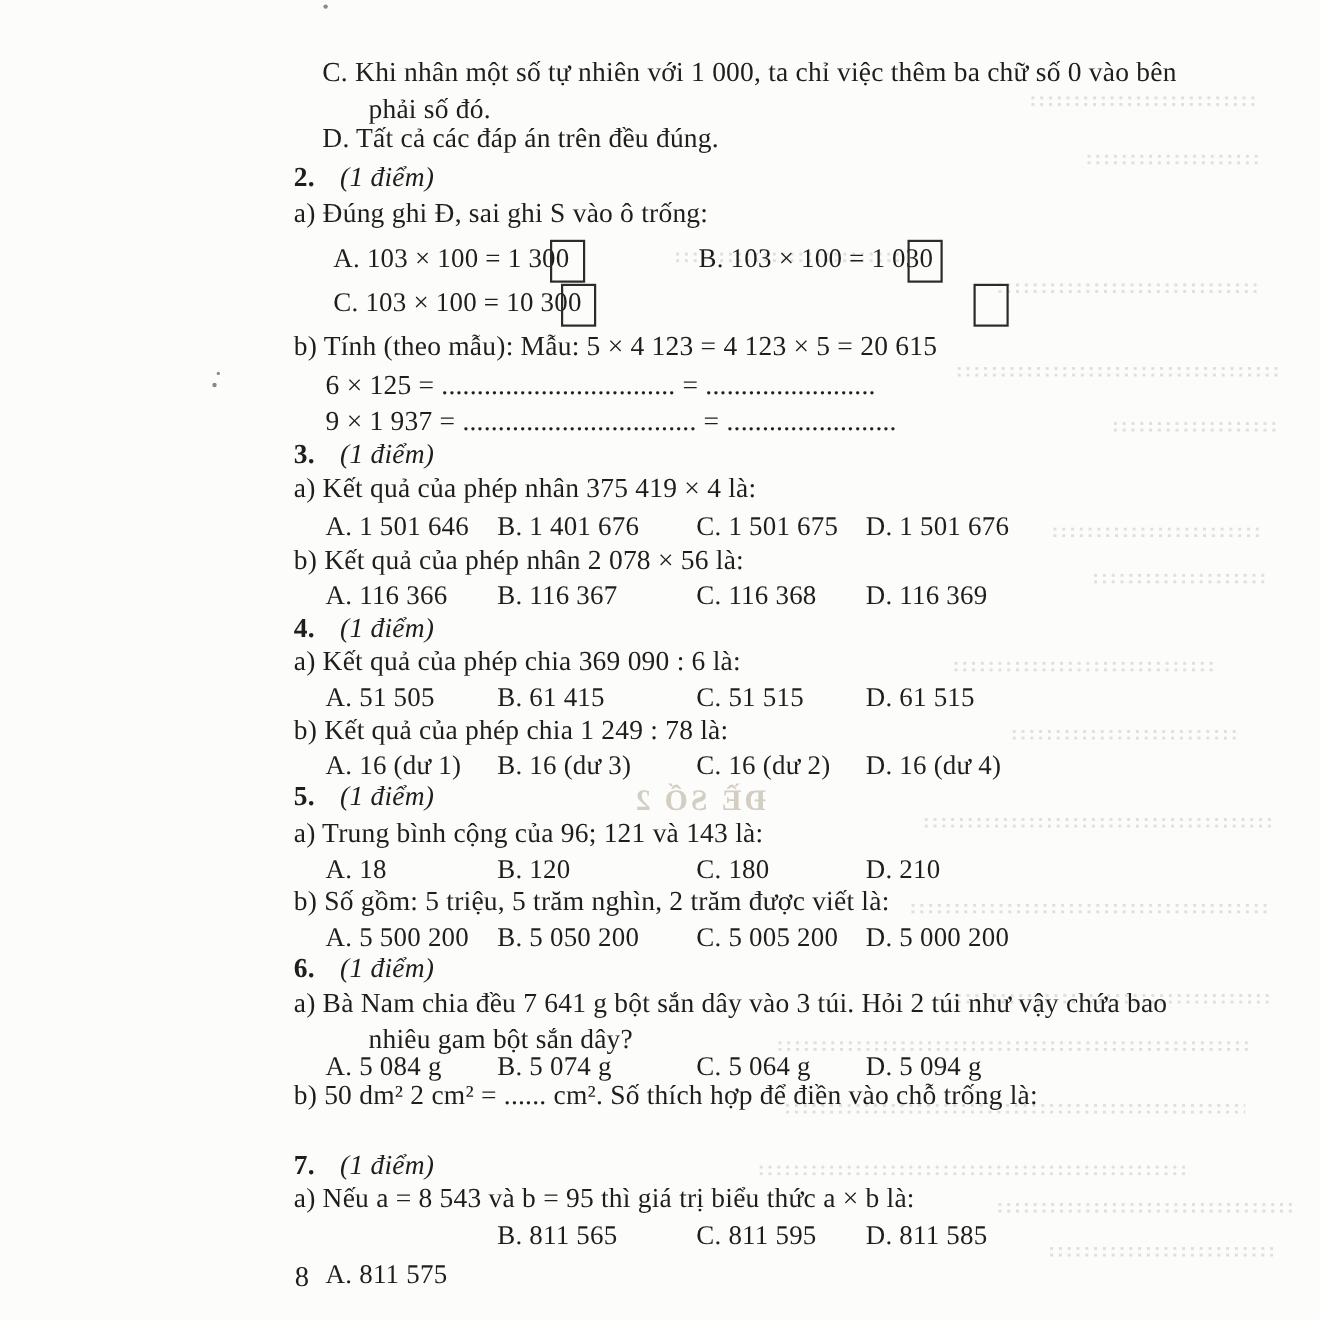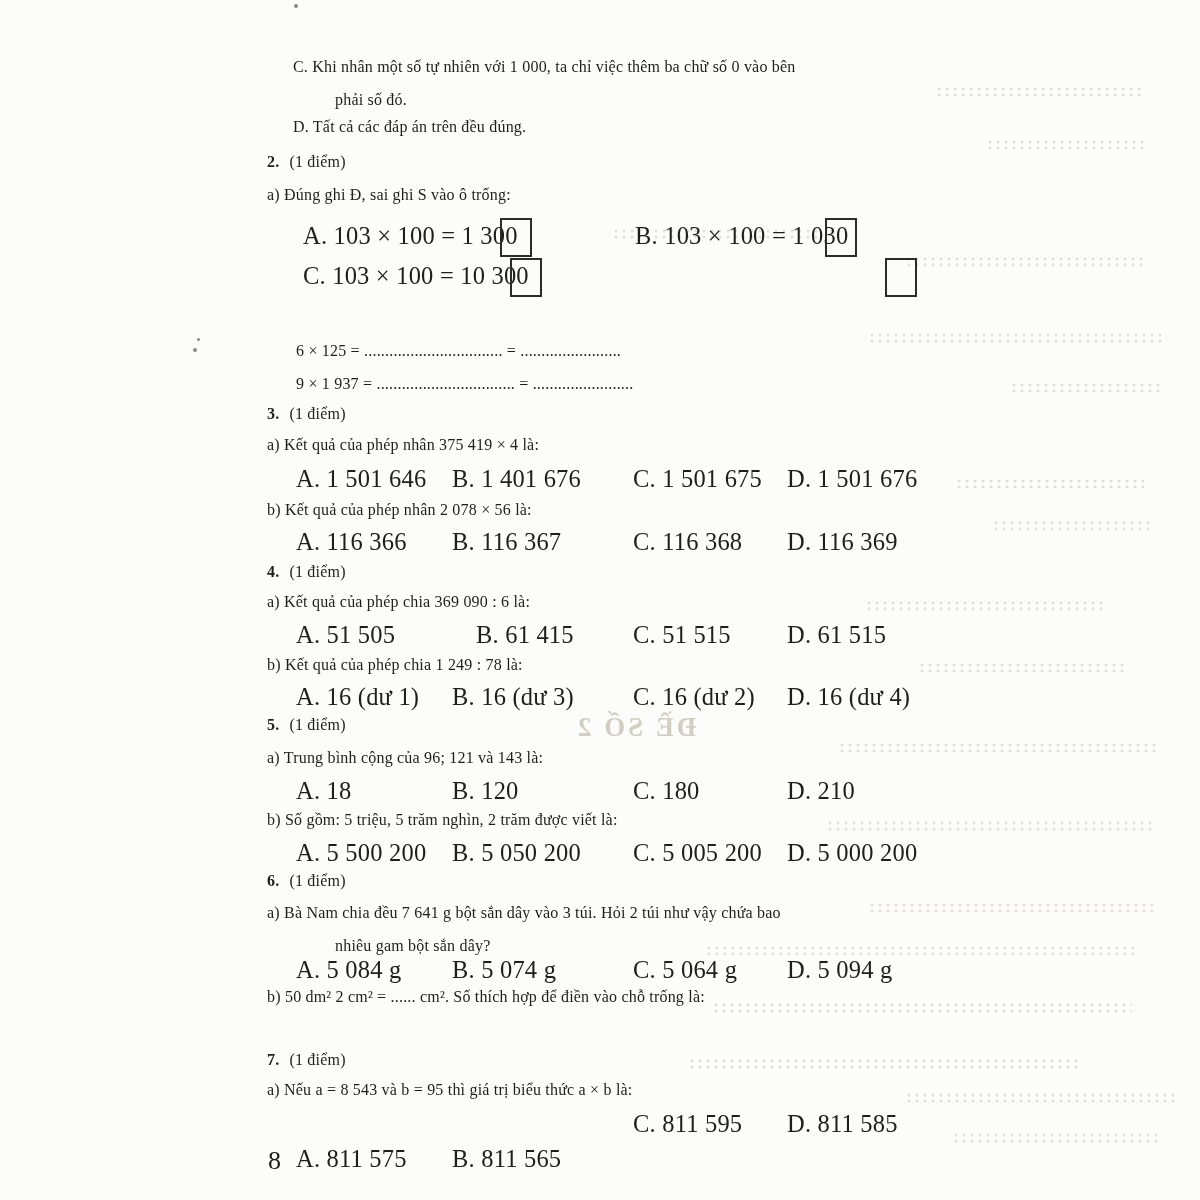--- a/index.html
+++ b/index.html
@@ -2,23 +2,23 @@
 <html><head>
 <meta charset="utf-8">
 <style>
   html,body{margin:0;padding:0;background:#ffffff;}
   .page{
     position:relative;width:1200px;height:1200px;overflow:hidden;
     background:#fcfcfa;
     font-family:"Liberation Serif","DejaVu Serif",serif;
     color:#1e1e1e;
   }
-  .ln{position:absolute;font-size:16px;line-height:30px;white-space:nowrap;letter-spacing:.2px;}
+  .ln{position:absolute;font-size:25px;line-height:30px;white-space:nowrap;letter-spacing:.2px;}
   .b{font-weight:bold;}
-  .i{margin-left:10px;}
+  .i{font-style:italic;margin-left:23px;}
   .optrow{position:absolute;left:0;width:1200px;height:30px;}
   .opt{position:absolute;top:0;font-size:24.5px;line-height:30px;white-space:nowrap;letter-spacing:.2px;}
   .box{position:absolute;width:28px;height:35px;border:2px solid #2b2b2b;background:transparent;}
   .streak{
     position:absolute;opacity:.42;height:11px;
     background-image:radial-gradient(circle,#beb7ab 1.3px,transparent 1.7px);
     background-size:8px 6px;
   }
   .bleedtext{
     position:absolute;transform:scaleX(-1);color:#ccc6ba;opacity:.85;
@@ -71,20 +71,21 @@
   </div>
   <div class="box" style="left:500px;top:218px;"></div>
   <div class="box" style="left:825px;top:218px;"></div>
 
   <div class="optrow" style="top:261px;">
     <span class="opt" style="left:303px;">C. 103 × 100 = 10 300</span>
   </div>
   <div class="box" style="left:510px;top:258px;"></div>
   <div class="box" style="left:885px;top:258px;"></div>
 
+  <div class="ln" style="left:267px;top:301px;">b) Tính (theo mẫu): Mẫu: 5 × 4 123 = 4 123 × 5 = 20 615</div>
   <div class="ln" style="left:296px;top:336px;">6 × 125 = ................................. = ........................</div>
   <div class="ln" style="left:296px;top:369px;">9 × 1 937 = ................................. = ........................</div>
 
   <div class="ln" style="left:267px;top:399px;">
     <span class="b">3.</span><span class="i">(1 điểm)</span>
   </div>
   <div class="ln" style="left:267px;top:430px;">a) Kết quả của phép nhân 375 419 × 4 là:</div>
   <div class="optrow" style="top:464px;">
     <span class="opt" style="left:296px;">A. 1 501 646</span>
     <span class="opt" style="left:452px;">B. 1 401 676</span>
@@ -98,21 +99,21 @@
     <span class="opt" style="left:633px;">C. 116 368</span>
     <span class="opt" style="left:787px;">D. 116 369</span>
   </div>
 
   <div class="ln" style="left:267px;top:557px;">
     <span class="b">4.</span><span class="i">(1 điểm)</span>
   </div>
   <div class="ln" style="left:267px;top:587px;">a) Kết quả của phép chia 369 090 : 6 là:</div>
   <div class="optrow" style="top:620px;">
     <span class="opt" style="left:296px;">A. 51 505</span>
-    <span class="opt" style="left:452px;margin-left:24px;">B. 61 415</span>
+    <span class="opt" style="left:452px;">B. 61 415</span>
     <span class="opt" style="left:633px;">C. 51 515</span>
     <span class="opt" style="left:787px;">D. 61 515</span>
   </div>
   <div class="ln" style="left:267px;top:650px;">b) Kết quả của phép chia 1 249 : 78 là:</div>
   <div class="optrow" style="top:682px;">
     <span class="opt" style="left:296px;">A. 16 (dư 1)</span>
     <span class="opt" style="left:452px;">B. 16 (dư 3)</span>
     <span class="opt" style="left:633px;">C. 16 (dư 2)</span>
     <span class="opt" style="left:787px;">D. 16 (dư 4)</span>
   </div>
@@ -147,20 +148,20 @@
     <span class="opt" style="left:787px;">D. 5 094 g</span>
   </div>
   <div class="ln" style="left:267px;top:982px;">b) 50 dm² 2 cm² = ...... cm². Số thích hợp để điền vào chỗ trống là:</div>
 
   <div class="ln" style="left:267px;top:1045px;">
     <span class="b">7.</span><span class="i">(1 điểm)</span>
   </div>
   <div class="ln" style="left:267px;top:1075px;">a) Nếu a = 8 543 và b = 95 thì giá trị biểu thức a × b là:</div>
   <div class="optrow" style="top:1109px;">
     <span class="opt" style="left:296px;margin-top:35px;">A. 811 575</span>
-    <span class="opt" style="left:452px;margin-top:35px;">B. 811 565</span>
+    <span class="opt" style="left:452px;">B. 811 565</span>
     <span class="opt" style="left:633px;">C. 811 595</span>
     <span class="opt" style="left:787px;">D. 811 585</span>
   </div>
 
   <div class="ln" style="left:268px;top:1146px;font-size:26px;">8</div>
 
 </div>
 
 </body></html>

